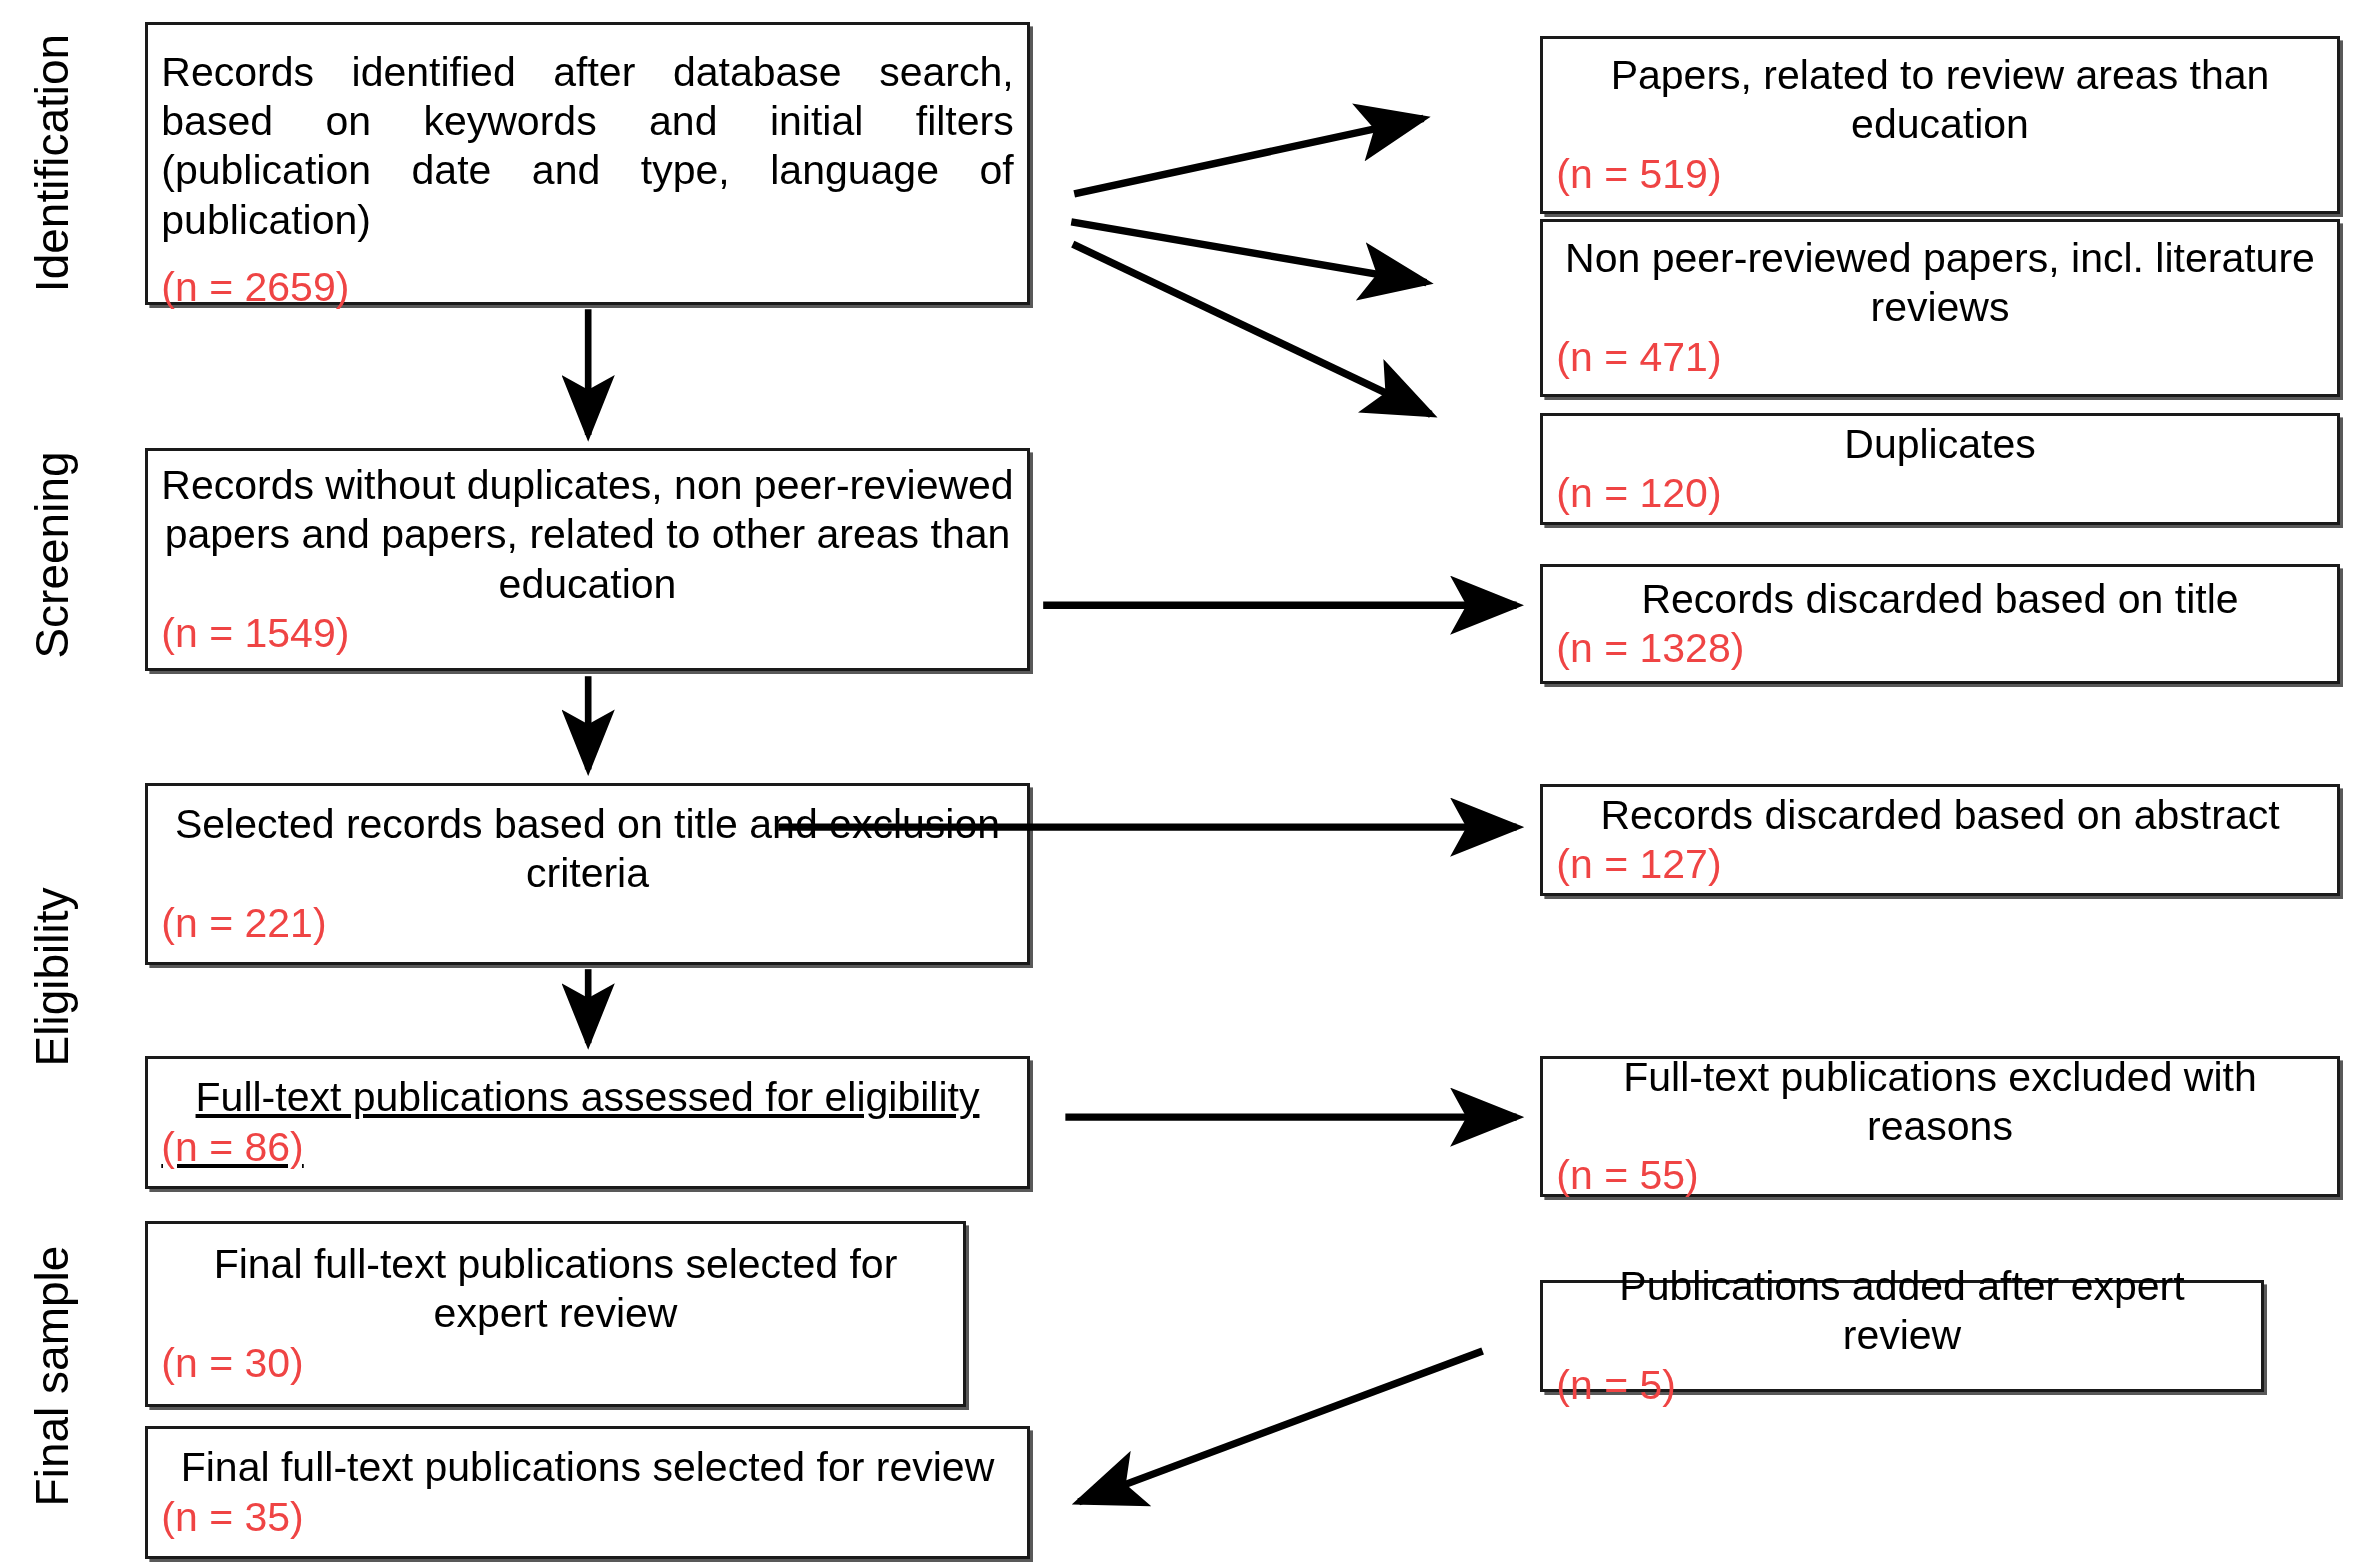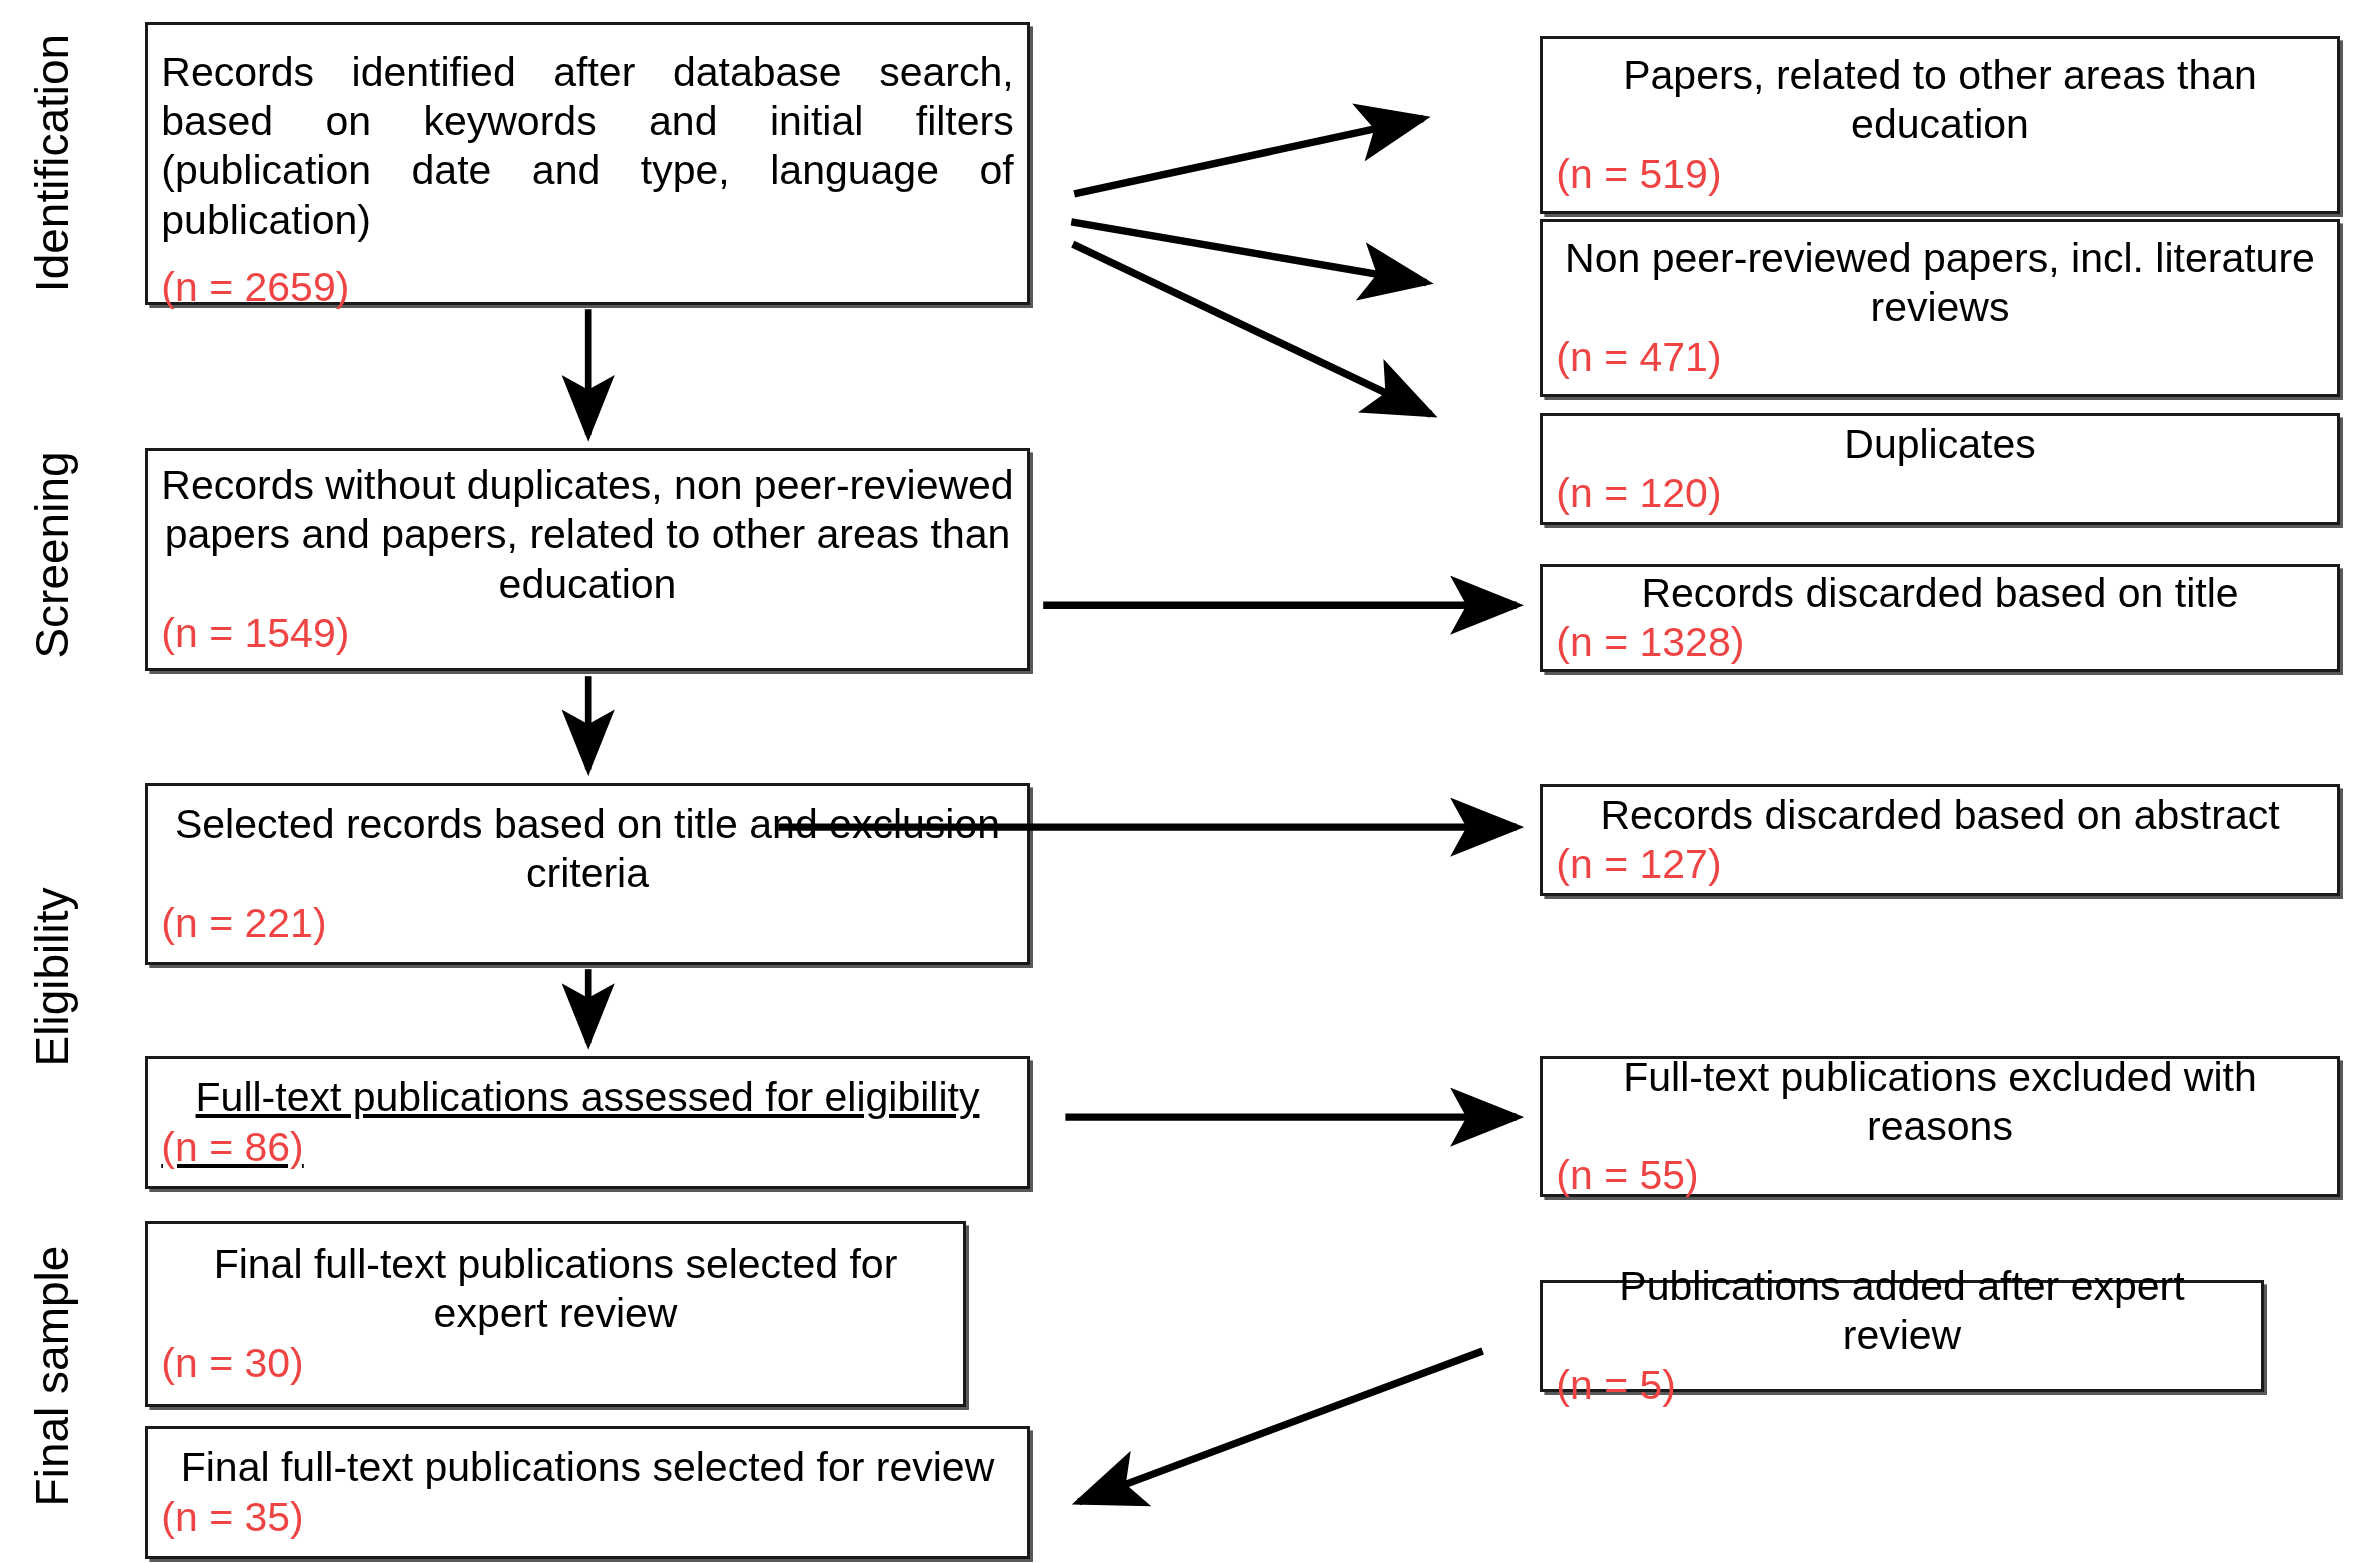--- a/index.html
+++ b/index.html
@@ -121,35 +121,35 @@
     <div class="body">Final full-text publications selected for expert review</div>
     <div class="count">(n = 30)</div>
   </div>
 
   <div class="pbox" style="left:145px; top:1426px; width:885px; height:133px;">
     <div class="body">Final full-text publications selected for review</div>
     <div class="count">(n = 35)</div>
   </div>
 
   <div class="pbox" style="left:1540px; top:36px; width:800px; height:178px;">
-    <div class="body">Papers, related to other areas than education</div>
+    <div class="body">Papers, related to review areas than education</div>
     <div class="count">(n = 519)</div>
   </div>
 
   <div class="pbox" style="left:1540px; top:219px; width:800px; height:178px;">
     <div class="body">Non peer-reviewed papers, incl. literature reviews</div>
     <div class="count">(n = 471)</div>
   </div>
 
   <div class="pbox" style="left:1540px; top:413px; width:800px; height:112px;">
     <div class="body">Duplicates</div>
     <div class="count">(n = 120)</div>
   </div>
 
-  <div class="pbox" style="left:1540px; top:564px; width:800px; height:108px;">
+  <div class="pbox" style="left:1540px; top:564px; width:800px; height:120px;">
     <div class="body">Records discarded based on title</div>
     <div class="count">(n = 1328)</div>
   </div>
 
   <div class="pbox" style="left:1540px; top:784px; width:800px; height:112px;">
     <div class="body">Records discarded based on abstract</div>
     <div class="count">(n = 127)</div>
   </div>
 
   <div class="pbox" style="left:1540px; top:1056px; width:800px; height:141px;">

